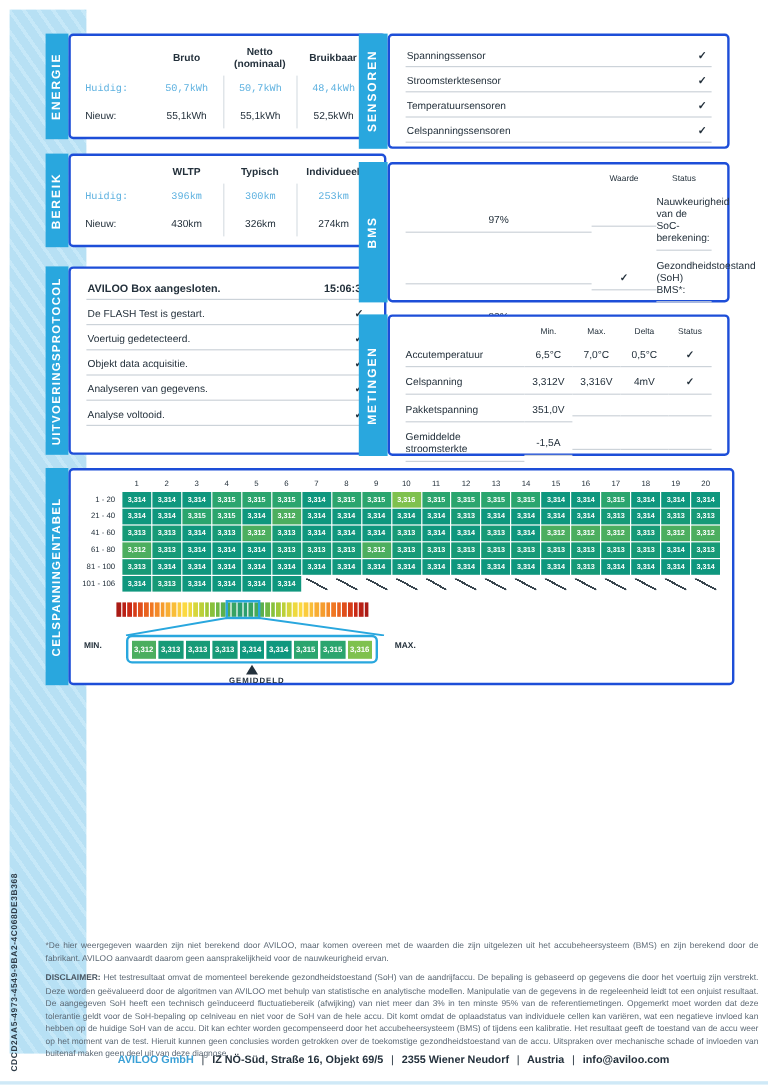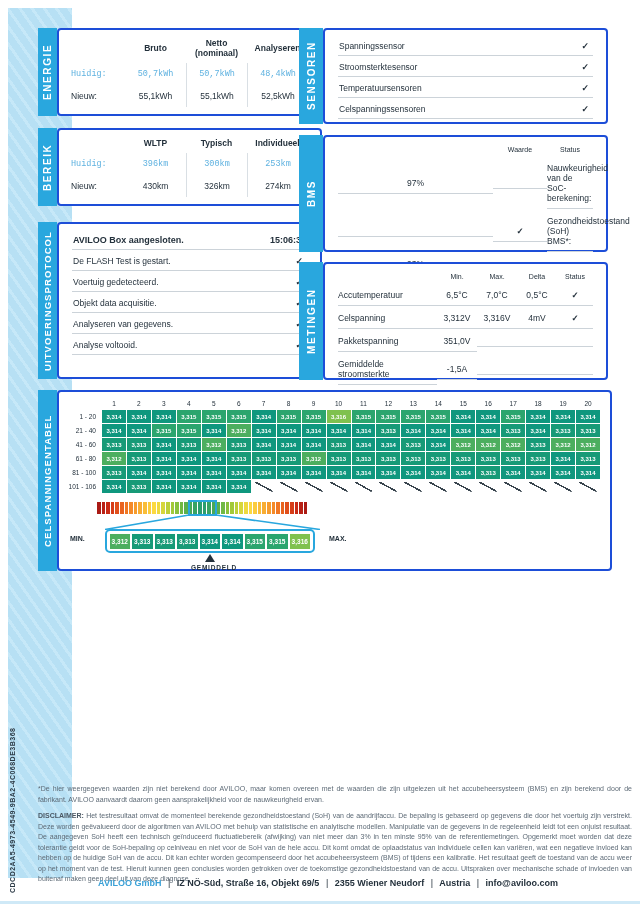--- a/index.html
+++ b/index.html
@@ -85,21 +85,21 @@
 
 <div class="uuid">CDCD2AA5-4973-4549-9BA2-4C068DE3B368</div>
 
 <div class="section" style="left:38px; top:28px; width:284px; height:88px;">
   <div class="tab tab-l">ENERGIE</div>
   <div class="panel">
     <div class="stat">
         <div class="h"></div>
         <div class="h">Bruto</div>
         <div class="h">Netto (nominaal)</div>
-        <div class="h">Analyseren</div>
+        <div class="h">Bruikbaar</div>
         <div class="lbl txt-blue">Huidig:</div>
         <div class="val txt-blue">50,7kWh</div>
         <div class="val txt-blue sep">50,7kWh</div>
         <div class="val txt-blue sep">48,4kWh</div>
         <div class="lbl txt-dark">Nieuw:</div>
         <div class="val txt-dark">55,1kWh</div>
         <div class="val txt-dark sep">55,1kWh</div>
         <div class="val txt-dark sep">52,5kWh</div>
       </div>
   </div>

